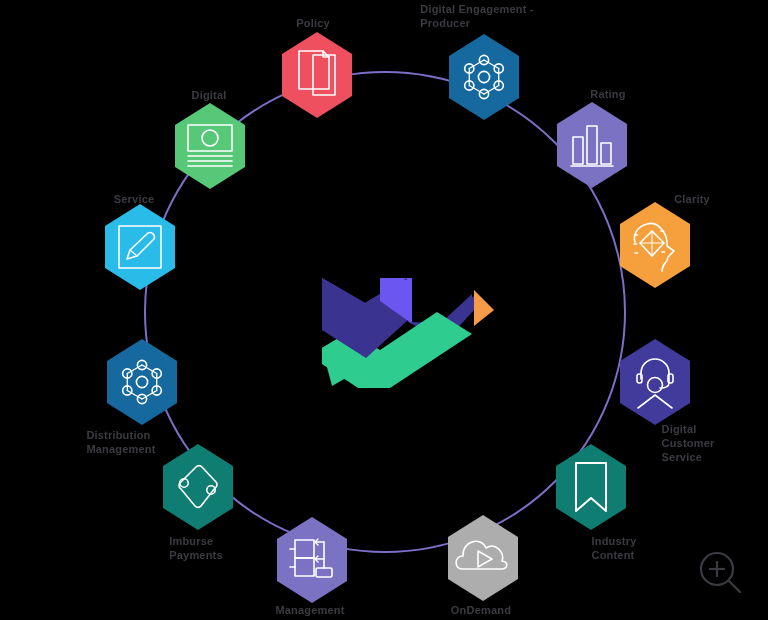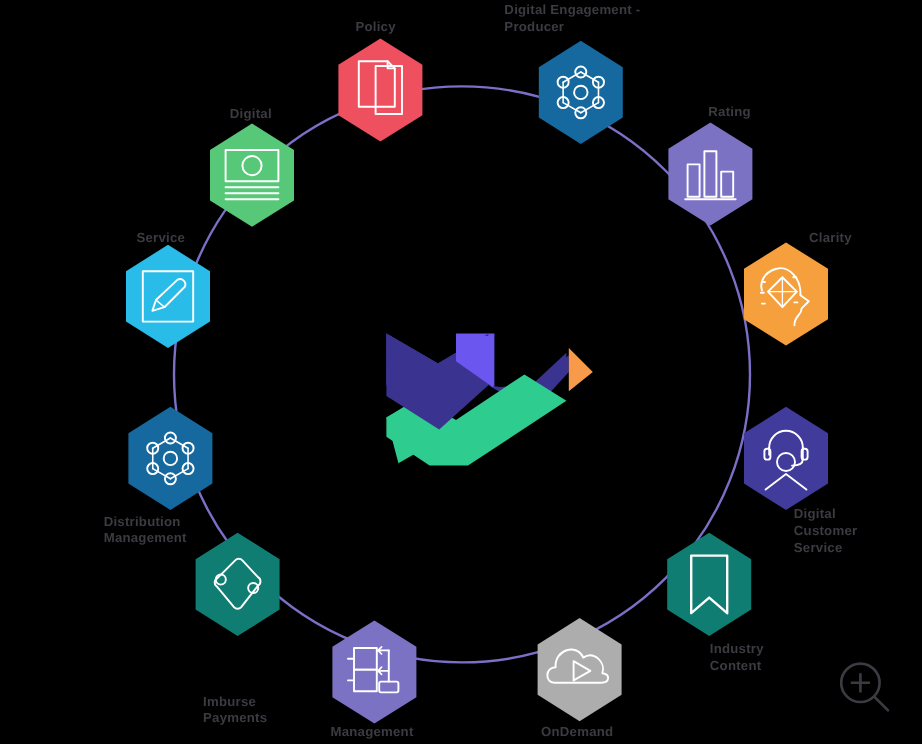--- a/index.html
+++ b/index.html
@@ -241,21 +241,21 @@
 Customer
 Service</div>
       <div class="hex-hit" style="left: 655px; top: 382px; width: 70px; height: 86px;"></div>
       <div class="node-label" style="left: 614px; top: 548px;">Industry
 Content</div>
       <div class="hex-hit" style="left: 591px; top: 487px; width: 70px; height: 86px;"></div>
       <div class="node-label" style="left: 481px; top: 610px;">OnDemand</div>
       <div class="hex-hit" style="left: 483px; top: 558px; width: 70px; height: 86px;"></div>
       <div class="node-label" style="left: 310px; top: 610px;">Management</div>
       <div class="hex-hit" style="left: 312px; top: 560px; width: 70px; height: 86px;"></div>
-      <div class="node-label" style="left: 196px; top: 548px; margin-top: 44px;">Imburse
+      <div class="node-label" style="left: 196px; top: 548px;">Imburse
 Payments</div>
       <div class="hex-hit" style="left: 198px; top: 487px; width: 70px; height: 86px;"></div>
       <div class="node-label" style="left: 121px; top: 442px;">Distribution
 Management</div>
       <div class="hex-hit" style="left: 142px; top: 382px; width: 70px; height: 86px;"></div>
       <div class="node-label" style="left: 134px; top: 199px;">Service</div>
       <div class="hex-hit" style="left: 140px; top: 247px; width: 70px; height: 86px;"></div>
       <div class="node-label" style="left: 209px; top: 95px;">Digital</div>
       <div class="hex-hit" style="left: 210px; top: 146px; width: 70px; height: 86px;"></div>
     </div>

